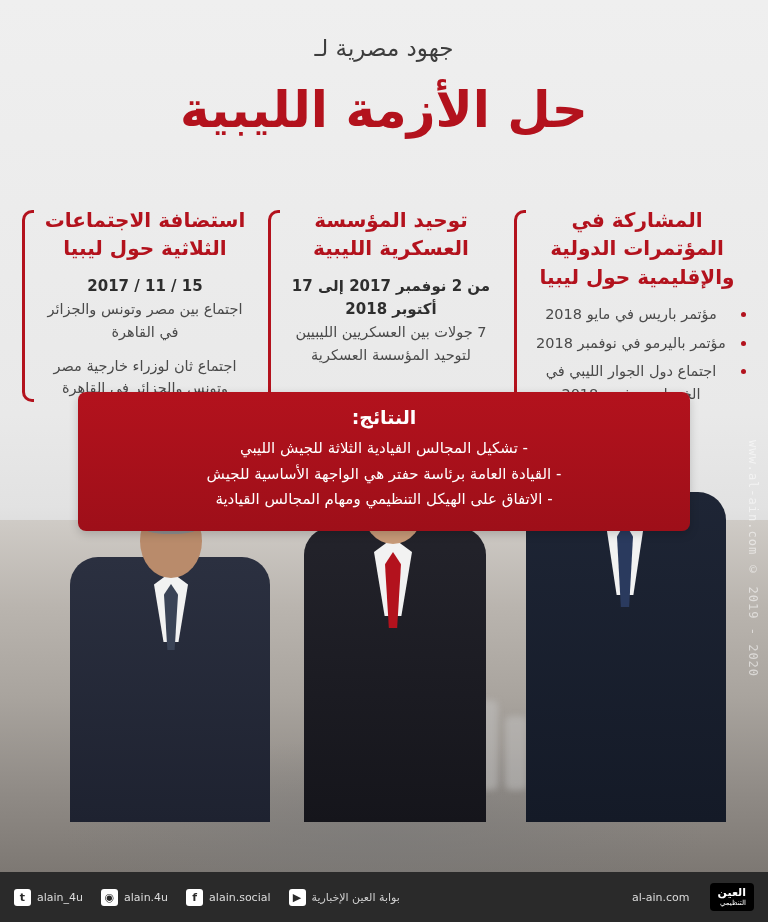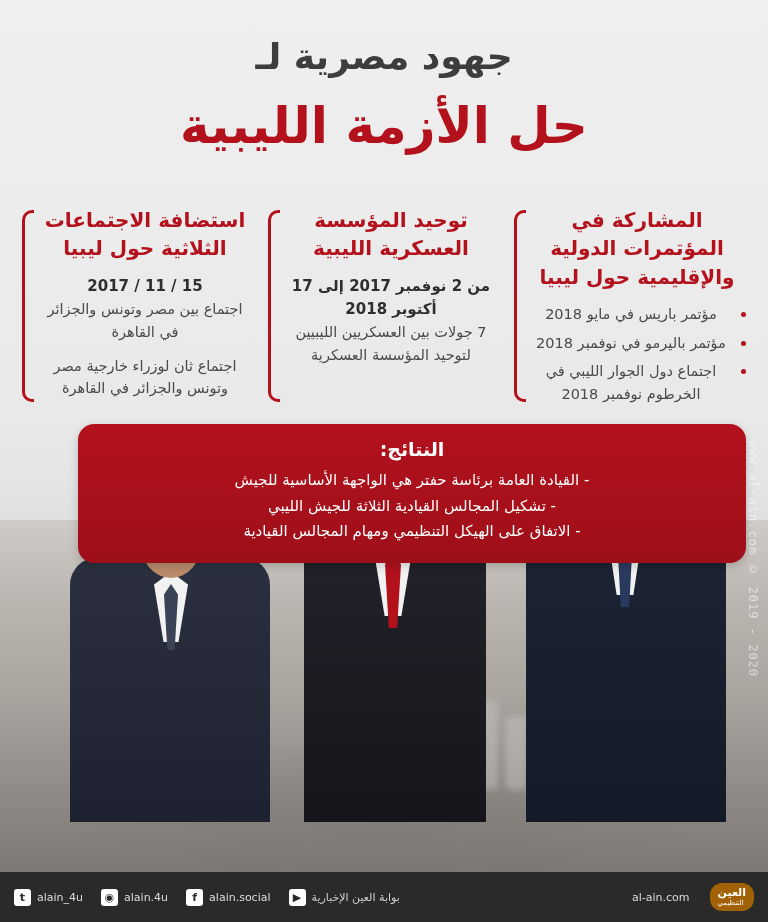--- a/index.html
+++ b/index.html
@@ -75,21 +75,21 @@
   #person-right .p-hair { left: 68px; top: 0px; width: 72px; height: 36px; background:#6b625c; }
   #person-right .p-shirt { left: 86px; top: 82px; width: 38px; height: 86px; clip-path: polygon(50% 0,100% 18%,72% 100%,28% 100%,0 18%); }
   #person-right .p-tie { left: 97px; top: 96px; width: 16px; height: 84px; background:#2a3a5e; clip-path: polygon(50% 0,100% 16%,76% 100%,24% 100%,0 16%); }
 
   
   .headings {
     position: absolute; top: 34px; left: 0; right: 0;
     text-align: center;
   }
   .kicker {
-    font-size: 36px; font-weight: bold; color: #3d3d3d;
+    font-size: 23px; font-weight: normal; color: #3d3d3d;
     letter-spacing: 0; line-height: 1.25;
   }
   .title {
     margin-top: 16px;
     font-size: 50px; font-weight: bold; color: #b3121d;
     line-height: 1.25;
   }
 
   
   .columns {
@@ -114,23 +114,23 @@
   .bullet-list li {
     position: relative; padding-right: 12px; margin-bottom: 6px;
   }
   .bullet-list li::before {
     content: ""; position: absolute; right: 0; top: 9px;
     width: 5px; height: 5px; background: #b3121d; border-radius: 50%;
   }
 
   
   .results {
-    position: absolute; top: 424px; left: 78px; width: 668px;
+    position: absolute; top: 392px; left: 78px; width: 612px;
     background: linear-gradient(180deg, #b3121d 0%, #9e0f19 100%);
-    border-radius: 16px;
+    border-radius: 8px;
     padding: 14px 26px 18px;
     color: #fff;
     box-shadow: 0 3px 10px rgba(0,0,0,.18);
   }
   .results-title {
     text-align: center; font-weight: bold; font-size: 19px; margin-bottom: 8px;
   }
   .results ul { list-style: none; text-align: center; }
   .results li { font-size: 15px; line-height: 1.7; }
 
@@ -155,23 +155,23 @@
   .social { display: flex; align-items: center; gap: 6px; font-size: 11px; color:#ddd; }
   .social .ic {
     width: 17px; height: 17px; border-radius: 3px;
     display: inline-flex; align-items: center; justify-content: center;
     color: #2a2a2a; font-size: 11px; font-weight: bold; background: #fff;
   }
   .portal-label { font-size: 11px; color: #cfcfcf; }
   .brand { display: flex; align-items: center; gap: 20px; }
   .brand-url { font-size: 11px; color: #dcdcdc; }
   .brand-logo {
-    background: #a16207; color: #fff; border-radius: 12px;
+    background: #000000; color: #fff; border-radius: 4px;
     padding: 4px 8px; font-size: 11px; font-weight: bold; line-height: 1.15;
-    text-align: left;
+    text-align: right;
   }
   .brand-logo small { display: block; font-size: 7px; font-weight: normal; }
 </style>
 </head>
 <body>
 
 <div class="stage">
 
   <div class="photo-area">
     <div class="blur-object" style="left:470px; top:180px; width:28px; height:90px;"></div>
@@ -244,22 +244,22 @@
           <li>اجتماع دول الجوار الليبي في الخرطوم نوفمبر 2018</li>
         </ul>
       </div>
     </div>
 
   </div>
 
   <div class="results">
     <div class="results-title">النتائج:</div>
     <ul>
+      <li>- تشكيل المجالس القيادية الثلاثة للجيش الليبي</li>
       <li>- القيادة العامة برئاسة حفتر هي الواجهة الأساسية للجيش</li>
-      <li>- تشكيل المجالس القيادية الثلاثة للجيش الليبي</li>
       <li>- الاتفاق على الهيكل التنظيمي ومهام المجالس القيادية</li>
     </ul>
   </div>
 
   <div class="watermark">www.al-ain.com © 2019 - 2020</div>
 
   <div class="footer">
     <div class="socials">
       <div class="social">
         <span class="ic">t</span>

